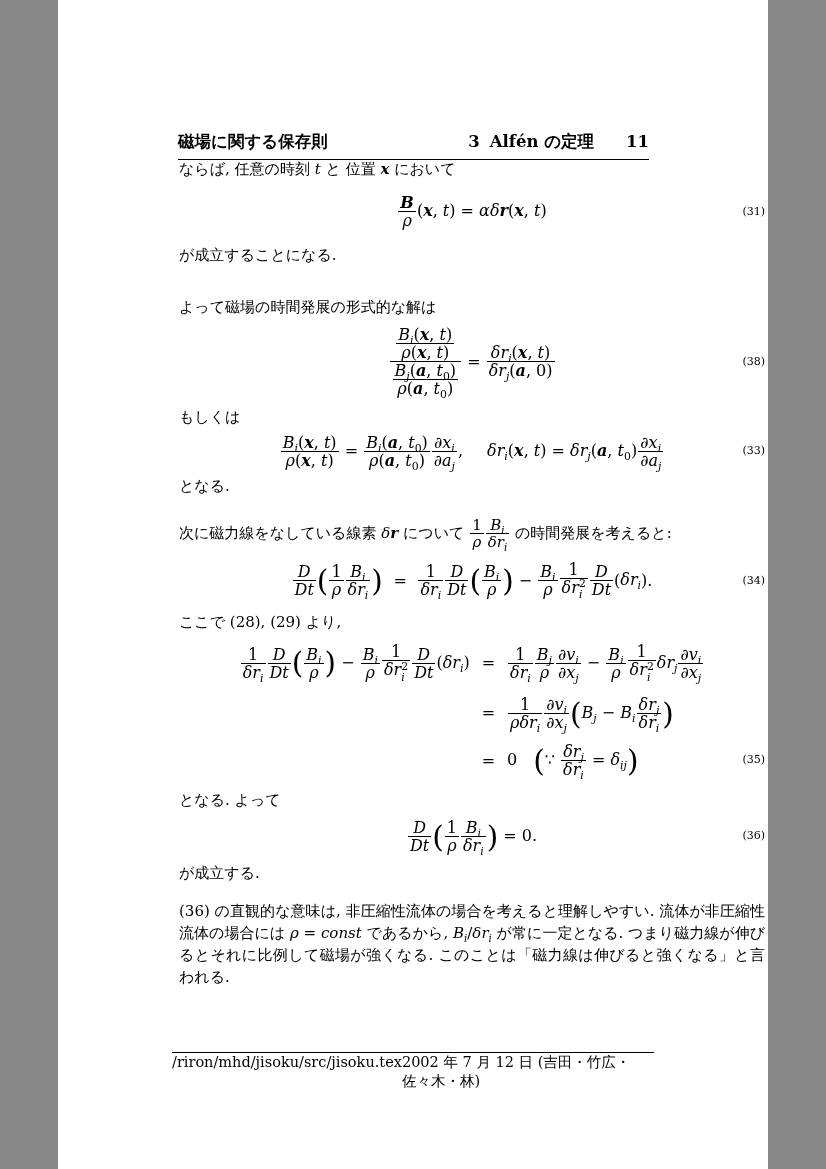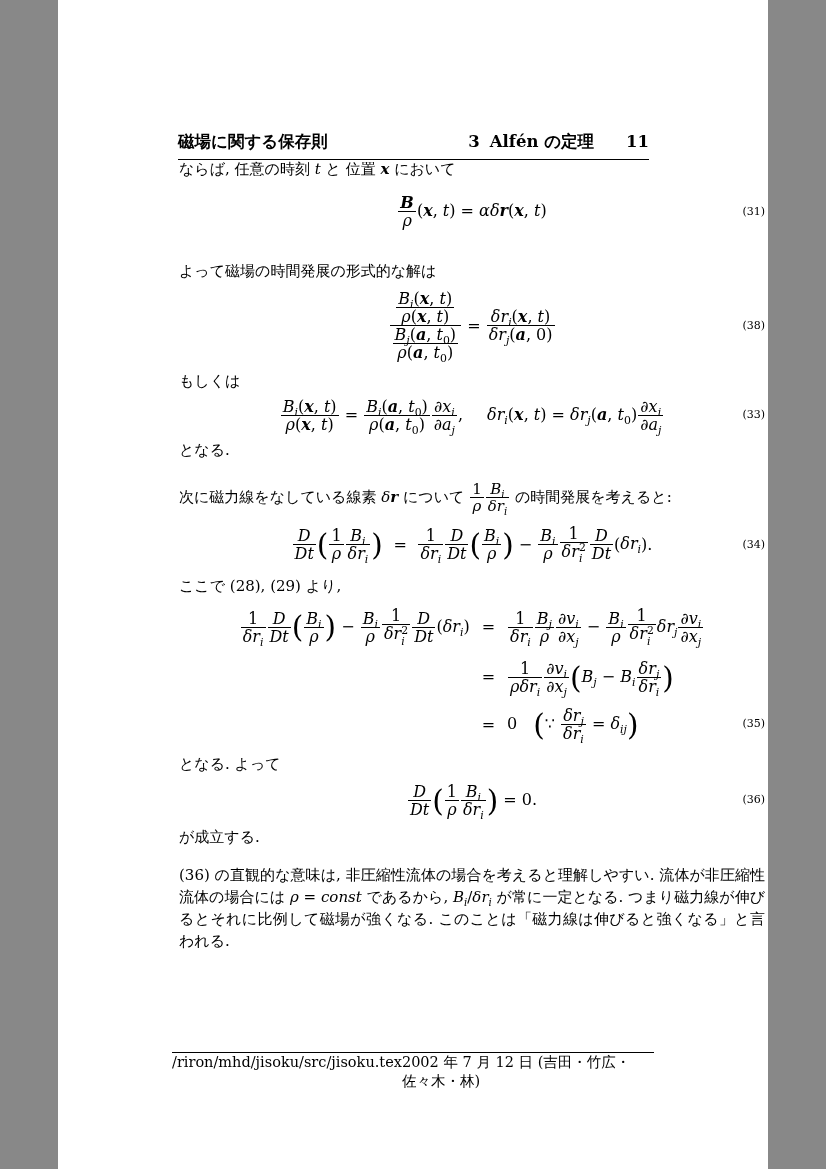--- a/index.html
+++ b/index.html
@@ -84,20 +84,21 @@
   </div>
 
   <div class="content">
     <p class="sp-xl">ならば, 任意の時刻 <i>t</i> と 位置 <span class="bv">x</span> において</p>
 
     <div class="eq eq31">
       <span class="eq-body"><span class="fr"><span class="fn"><span class="bv">B</span></span><span class="fd"><i>ρ</i></span></span>(<span class="bv">x</span>, <i>t</i>) = <i>αδ</i><span class="bv">r</span>(<span class="bv">x</span>, <i>t</i>)</span>
       <span class="eq-num">(31)</span>
     </div>
 
+    <p>が成立することになる.</p>
     <p class="sp-lg">よって磁場の時間発展の形式的な解は</p>
 
     <div class="eq eq32">
       <span class="eq-body"><span class="fr"><span class="fn"><span class="fr"><span class="fn"><i>B<sub>i</sub></i>(<span class="bv">x</span>, <i>t</i>)</span><span class="fd"><i>ρ</i>(<span class="bv">x</span>, <i>t</i>)</span></span></span><span class="fd"><span class="fr"><span class="fn"><i>B<sub>j</sub></i>(<span class="bv">a</span>, <i>t</i><sub>0</sub>)</span><span class="fd"><i>ρ</i>(<span class="bv">a</span>, <i>t</i><sub>0</sub>)</span></span></span></span> = <span class="fr"><span class="fn"><i>δr<sub>i</sub></i>(<span class="bv">x</span>, <i>t</i>)</span><span class="fd"><i>δr<sub>j</sub></i>(<span class="bv">a</span>, 0)</span></span></span>
       <span class="eq-num">(38)</span>
     </div>
 
     <p>もしくは</p>
 
     <div class="eq eq33">

